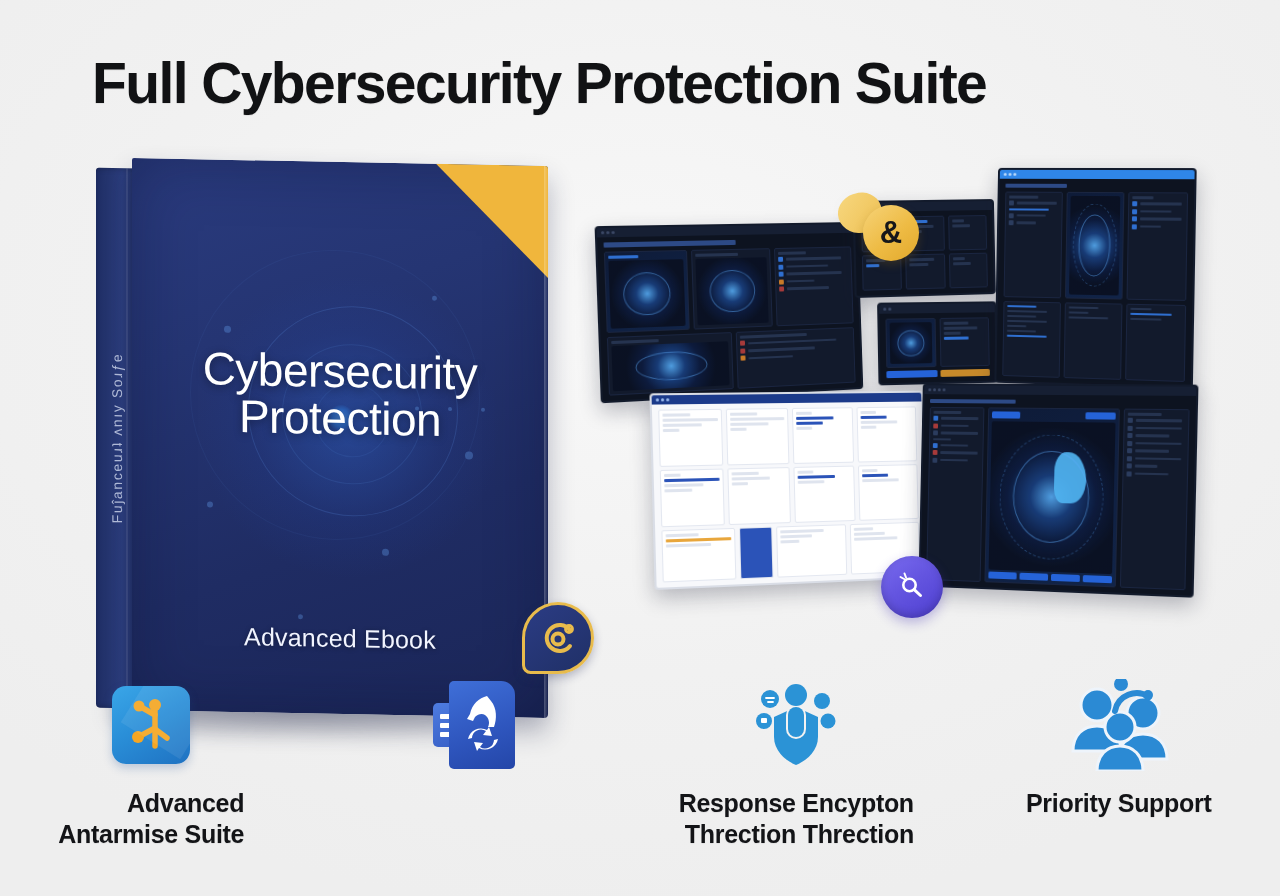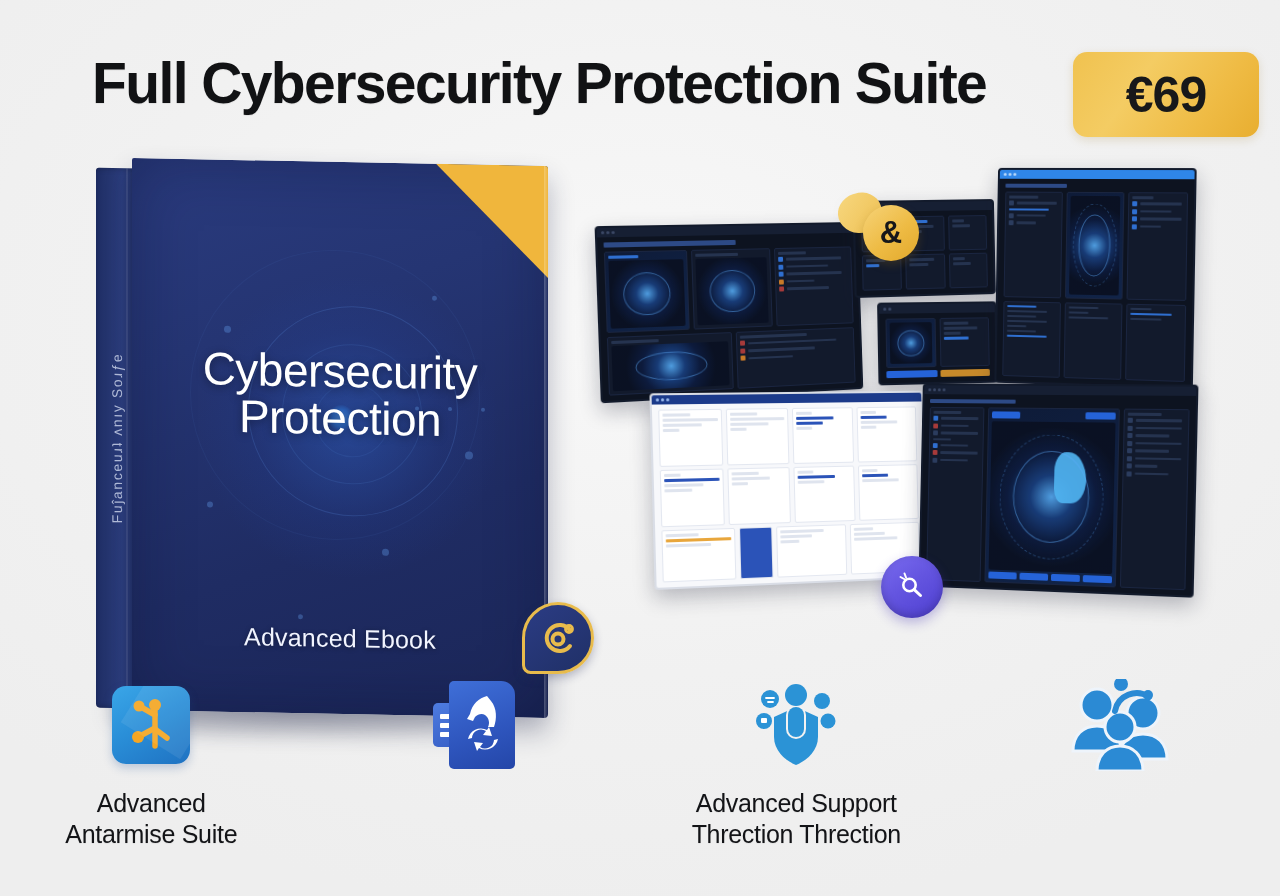--- a/index.html
+++ b/index.html
@@ -236,22 +236,22 @@
     width: 1280px; height: 220px;
     display: flex;
   }
   .feature {
     flex: 1;
     display: flex; flex-direction: column; align-items: center;
     padding-top: 4px;
   }
   .feature .ficon { height: 106px; display: flex; align-items: center; justify-content: center; }
   .feature .flabel {
-    margin-top: 10px; text-align: center;
-    font-size: 25px; font-weight: 400; color: #131417;
+    margin-top: 10px; text-align: right;
+    font-size: 25px; font-weight: 700; color: #131417;
     line-height: 1.22; letter-spacing: -0.3px;
     max-width: 270px;
     text-shadow: 0 1px 1px rgba(0,0,0,0.06);
   }
   .f1 { margin-left: -10px; }
   .f4 .flabel { max-width: 300px; }
 
   .icon-tile {
     width: 78px; height: 78px; border-radius: 14px;
     background: linear-gradient(150deg,#3aa6e8 0%, #2a8fd8 45%, #1f72c2 100%);
@@ -280,23 +280,20 @@
     display: flex; flex-direction: column; justify-content: center; gap: 4px; padding-left: 7px;
   }
   .icon-doc .tab b { display: block; width: 17px; height: 5px; background: #fff; border-radius: 1px; }
 </style>
 </head>
 <body>
 
 <div class="stage">
 
   <div class="headline">Full Cybersecurity Protection Suite</div>
-  <div class="price-badge">
-    <span>€69</span>
-  </div>
 
   <div class="book-wrap">
     <div class="book-shadow"></div>
 
     <div class="book-spine">
       <div class="spine-line"></div>
       <div class="spine-text">Fuĵanceuɹʇ ʌnıy Soɹƒe</div>
     </div>
 
     <div class="book-cover">
@@ -781,35 +778,38 @@
           <circle cx="26" cy="20" r="9" fill="#2b93d6"></circle>
           <circle cx="20" cy="42" r="8" fill="#2b93d6"></circle>
           <g stroke="#ffffff" stroke-width="1.8" stroke-linecap="round">
             <line x1="22" y1="19" x2="30" y2="19"></line>
             <line x1="24" y1="23" x2="29" y2="23"></line>
             <rect x="17" y="39" width="6" height="5" rx="1" fill="#ffffff" stroke="none"></rect>
           </g>
         </svg>
       </div>
       <div class="flabel">
-        <div>Advanced Support</div>
+        <div>Response Encypton</div>
         <div>Threction Threction</div>
       </div>
     </div>
 
     <div class="feature f4">
       <div class="ficon">
         <svg width="120" height="92" viewBox="0 0 120 92">
           <circle cx="38" cy="26" r="16" fill="#2b8ad4" stroke="#eef4fb" stroke-width="3"></circle>
           <path d="M14 72 C14 56 24 47 38 47 C52 47 62 56 62 72 Z" fill="#2b8ad4" stroke="#eef4fb" stroke-width="3"></path>
           <circle cx="84" cy="34" r="16" fill="#2b8ad4" stroke="#eef4fb" stroke-width="3"></circle>
           <path d="M60 80 C60 64 70 55 84 55 C98 55 108 64 108 80 Z" fill="#2b8ad4" stroke="#eef4fb" stroke-width="3"></path>
           <circle cx="61" cy="48" r="15" fill="#2b8ad4" stroke="#eef4fb" stroke-width="3"></circle>
           <path d="M38 92 C38 76 48 67 61 67 C74 67 84 76 84 92 Z" fill="#2b8ad4" stroke="#eef4fb" stroke-width="3"></path>
           <path d="M56 32 A22 22 0 0 1 90 18" fill="none" stroke="#2b8ad4" stroke-width="6" stroke-linecap="round"></path>
           <circle cx="62" cy="5" r="7" fill="#2b8ad4"></circle>
           <circle cx="89" cy="16" r="5" fill="#2b8ad4"></circle>
         </svg>
       </div>
+      <div class="flabel">
+        <div>Priority Support</div>
+      </div>
     </div>
 
   </div>
 </div>
 
 </body></html>

